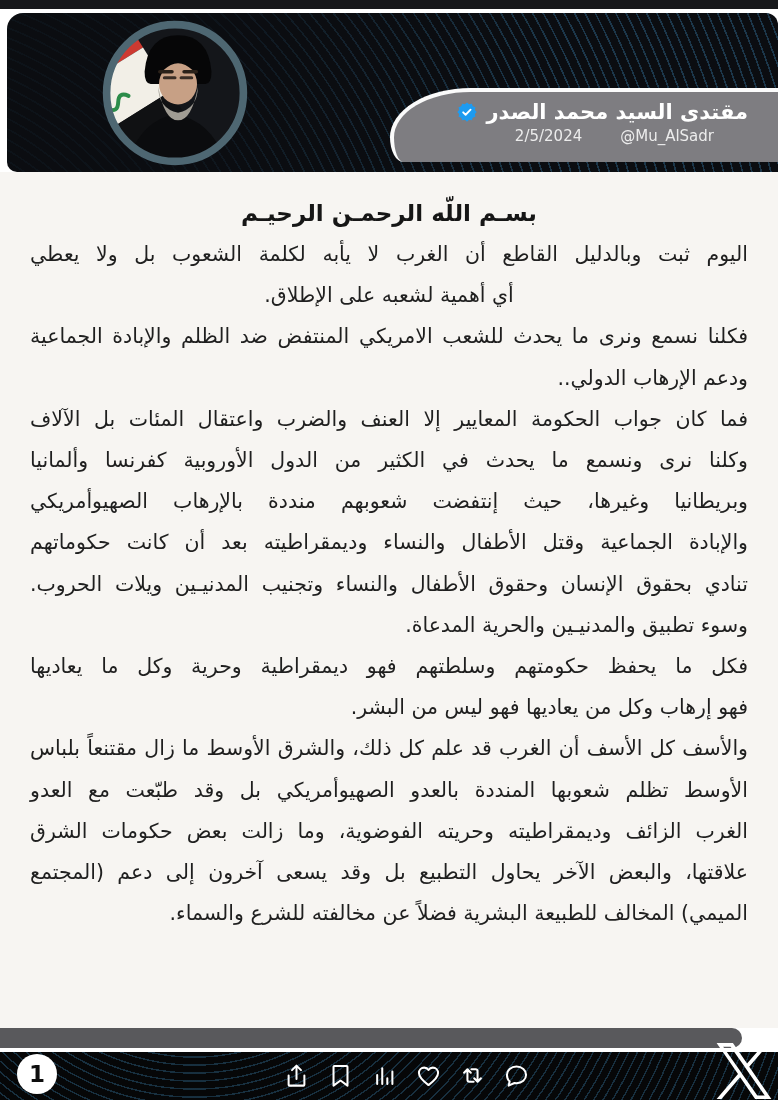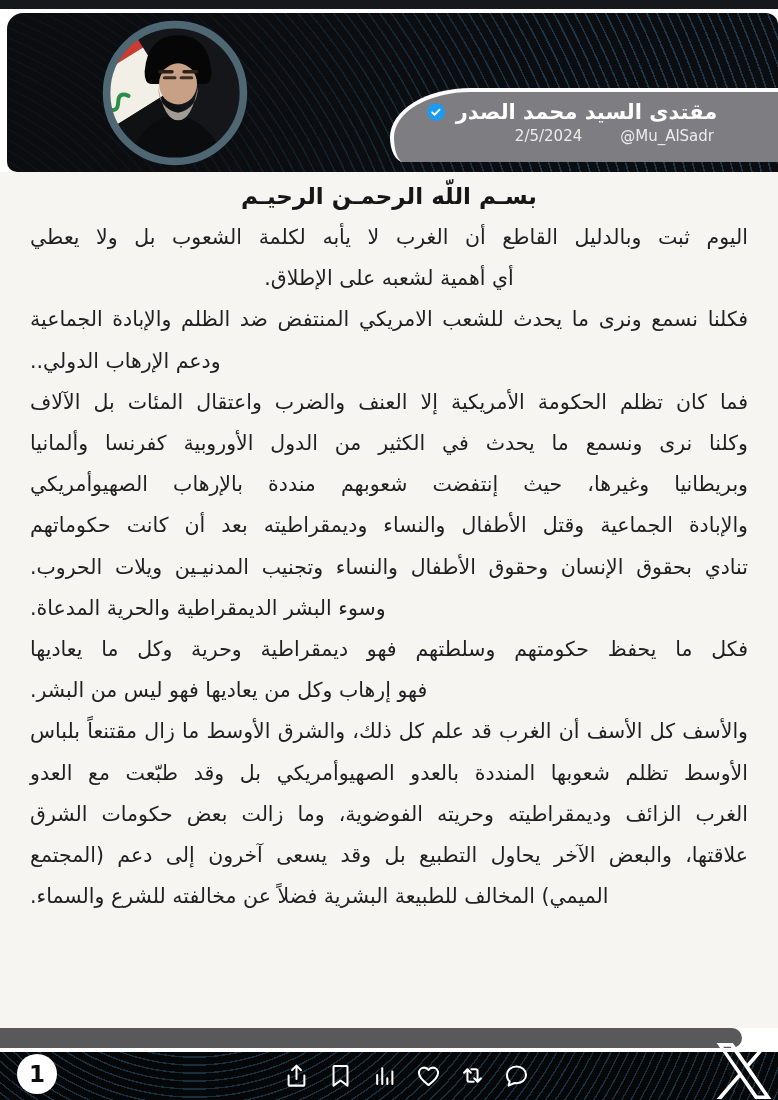--- a/index.html
+++ b/index.html
@@ -28,44 +28,44 @@
   }
   .avatar{position:absolute;top:4px;left:92px;width:152px;height:152px;}
   .name-banner{
     position:absolute;top:75px;left:383px;right:0;height:74px;
     background:#7e7d81;
     border-top:4px solid #fbfbfb;border-left:4px solid #fbfbfb;
     border-top-left-radius:85px 52px;border-bottom-left-radius:14px 26px;
     box-sizing:border-box;
   }
   .name-row{
-    direction:rtl;display:flex;align-items:center;justify-content:center;
+    direction:rtl;display:flex;align-items:center;justify-content:flex-start;
     gap:9px;padding:8px 30px 0 0;color:#ffffff;font-weight:bold;font-size:21px;
     white-space:nowrap;
   }
   .badge{width:22px;height:22px;flex:0 0 auto;}
   .meta-row{
     direction:rtl;display:flex;align-items:center;justify-content:flex-start;
     gap:38px;padding:3px 64px 0 0;color:#ececec;font-size:15px;
   }
   
   .content{
     position:absolute;top:172px;left:0;right:0;height:856px;
-    background:#f7f5f2;padding:7px 30px 0;box-sizing:border-box;
+    background:#f7f5f2;padding:24px 30px 0;box-sizing:border-box;
   }
   .bismillah{
     margin:4px 0 8px;text-align:center;font-size:23px;font-weight:bold;
     color:#161616;direction:rtl;
   }
   .body-line{
     direction:rtl;font-size:20.5px;line-height:41.2px;color:#1f1f1f;
     white-space:nowrap;
   }
   .body-line.align-justify{white-space:normal;text-align:justify;text-align-last:justify;}
-  .body-line.align-center{text-align:left;}
+  .body-line.align-center{text-align:right;}
   .body-line.align-right{text-align:center;}
   
   .divider-bar{
     position:absolute;left:0;top:1028px;width:742px;height:20px;
     background:#59595c;border-radius:0 12px 12px 0;
   }
   .footer-bar{
     position:absolute;left:0;right:0;top:1052px;height:48px;background:#060708;
     overflow:hidden;
   }
@@ -135,26 +135,26 @@
     </div>
   </header>
 
   <main class="content" dir="rtl">
     <h1 class="bismillah">بسـم اللّه الرحمـن الرحيـم</h1>
     <div id="body-text">
         <div class="body-line align-justify">اليوم ثبت وبالدليل القاطع أن الغرب لا يأبه لكلمة الشعوب بل ولا يعطي</div>
         <div class="body-line align-right">أي أهمية لشعبه على الإطلاق.</div>
         <div class="body-line align-justify">فكلنا نسمع ونرى ما يحدث للشعب الامريكي المنتفض ضد الظلم والإبادة الجماعية</div>
         <div class="body-line align-center">ودعم الإرهاب الدولي..</div>
-        <div class="body-line align-justify">فما كان تظلم الحكومة الأمريكية إلا العنف والضرب واعتقال المئات بل الآلاف</div>
+        <div class="body-line align-justify">فما كان جواب الحكومة المعايير إلا العنف والضرب واعتقال المئات بل الآلاف</div>
         <div class="body-line align-justify">وكلنا نرى ونسمع ما يحدث في الكثير من الدول الأوروبية كفرنسا وألمانيا</div>
         <div class="body-line align-justify">وبريطانيا وغيرها، حيث إنتفضت شعوبهم منددة بالإرهاب الصهيوأمريكي</div>
         <div class="body-line align-justify">والإبادة الجماعية وقتل الأطفال والنساء وديمقراطيته بعد أن كانت حكوماتهم</div>
         <div class="body-line align-justify">تنادي بحقوق الإنسان وحقوق الأطفال والنساء وتجنيب المدنيـين ويلات الحروب.</div>
-        <div class="body-line align-center">وسوء البشر الديمقراطية والحرية المدعاة.</div>
+        <div class="body-line align-center">وسوء تطبيق والمدنيـين والحرية المدعاة.</div>
         <div class="body-line align-justify">فكل ما يحفظ حكومتهم وسلطتهم فهو ديمقراطية وحرية وكل ما يعاديها</div>
         <div class="body-line align-center">فهو إرهاب وكل من يعاديها فهو ليس من البشر.</div>
         <div class="body-line align-justify">والأسف كل الأسف أن الغرب قد علم كل ذلك، والشرق الأوسط ما زال مقتنعاً بلباس</div>
         <div class="body-line align-justify">الأوسط تظلم شعوبها المنددة بالعدو الصهيوأمريكي بل وقد طبّعت مع العدو</div>
         <div class="body-line align-justify">الغرب الزائف وديمقراطيته وحريته الفوضوية، وما زالت بعض حكومات الشرق</div>
         <div class="body-line align-justify">علاقتها، والبعض الآخر يحاول التطبيع بل وقد يسعى آخرون إلى دعم (المجتمع</div>
         <div class="body-line align-center">الميمي) المخالف للطبيعة البشرية فضلاً عن مخالفته للشرع والسماء.</div>
       </div>
   </main>
 

